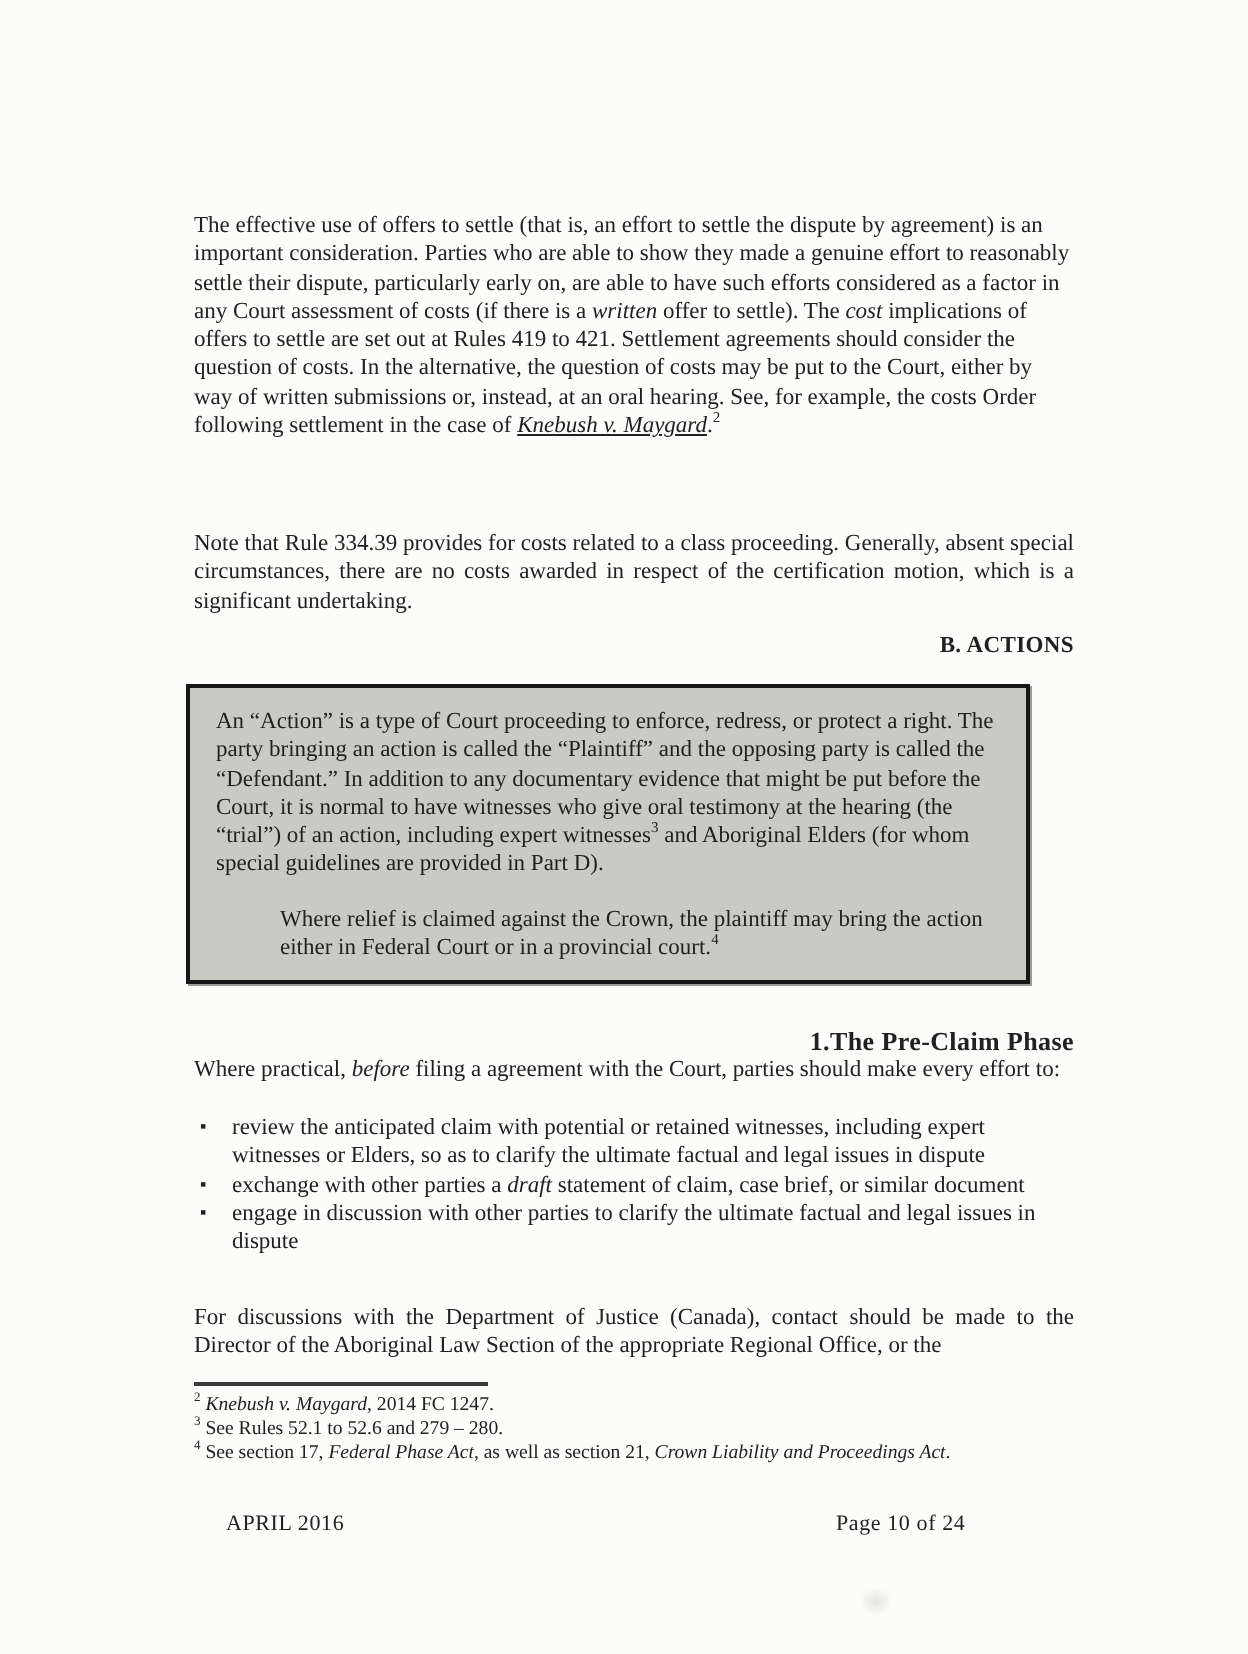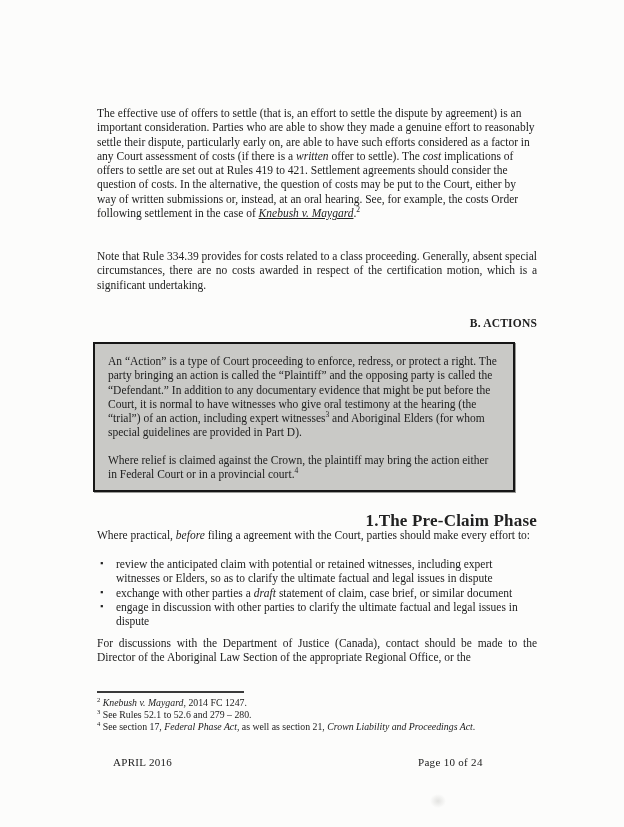--- a/index.html
+++ b/index.html
@@ -10,35 +10,35 @@
     font-family:"Liberation Serif","DejaVu Serif",serif;
     color:#212121;
     overflow:hidden;
   }
   .content{position:absolute;left:97px;top:0;width:440px;height:827px;}
   .blk{
     position:absolute;left:0;width:440px;
     font-size:11.5px;line-height:14.3px;
     margin:0;
   }
-  .just{text-align:justify;}
+  .just{text-align:justify;margin-top:16px;}
   .it{font-style:italic;}
   .case-name{font-style:italic;text-decoration:underline;}
   sup{font-size:7.5px;line-height:0;vertical-align:super;}
   .heading{font-weight:bold;letter-spacing:0.2px;text-align:right;}
   .box{
     box-sizing:border-box;
     left:-4px;width:422px;
     background:#c9c9c6;
     border:2px solid #161616;
     padding:10px 13px 9px 13px;
     box-shadow:1px 1px 0 #9a9a97;
   }
   .box .bp{margin:0;}
-  .box .bp + .bp{margin-top:13px;}
+  .box .bp + .bp{margin-top:13px;margin-left:32px;}
   .sub-heading .num{display:inline-block;width:18px;}
   .bullets{margin:0;padding:0;list-style:none;}
   .bullets li{position:relative;padding-left:19px;}
   .bullets .marker{
     position:absolute;left:3px;top:-1px;
     font-size:9px;
   }
   .fn-rule{
     position:absolute;left:0;top:691px;width:147px;height:0;
     border-top:2px solid #3a3a3a;
@@ -77,21 +77,21 @@
 
     <div class="blk box" style="top:342px">
       <p class="bp">
         <span>An “Action” is a type of Court proceeding to enforce, redress, or protect a right. The party bringing an action is called the “Plaintiff” and the opposing party is called the “Defendant.” In addition to any documentary evidence that might be put before the Court, it is normal to have witnesses who give oral testimony at the hearing (the “trial”) of an action, including expert witnesses</span><sup>3</sup><span> and Aboriginal Elders (for whom special guidelines are provided in Part D).</span>
       </p>
       <p class="bp">
         <span>Where relief is claimed against the Crown, the plaintiff may bring the action either in Federal Court or in a provincial court.</span><sup>4</sup>
       </p>
     </div>
 
-    <h3 class="blk heading sub-heading" style="top:514px;font-size:17px">
+    <h3 class="blk heading sub-heading" style="top:514px;font-size:13px">
       <span class="num">1.</span><span>The Pre-Claim Phase</span>
     </h3>
 
     <p class="blk" style="top:528px">
       <span>Where practical, </span><span class="it">before</span><span> filing a agreement with the Court, parties should make every effort to:</span>
     </p>
 
     <ul class="blk bullets" style="top:557px">
       <li>
         <span class="marker">▪</span>

